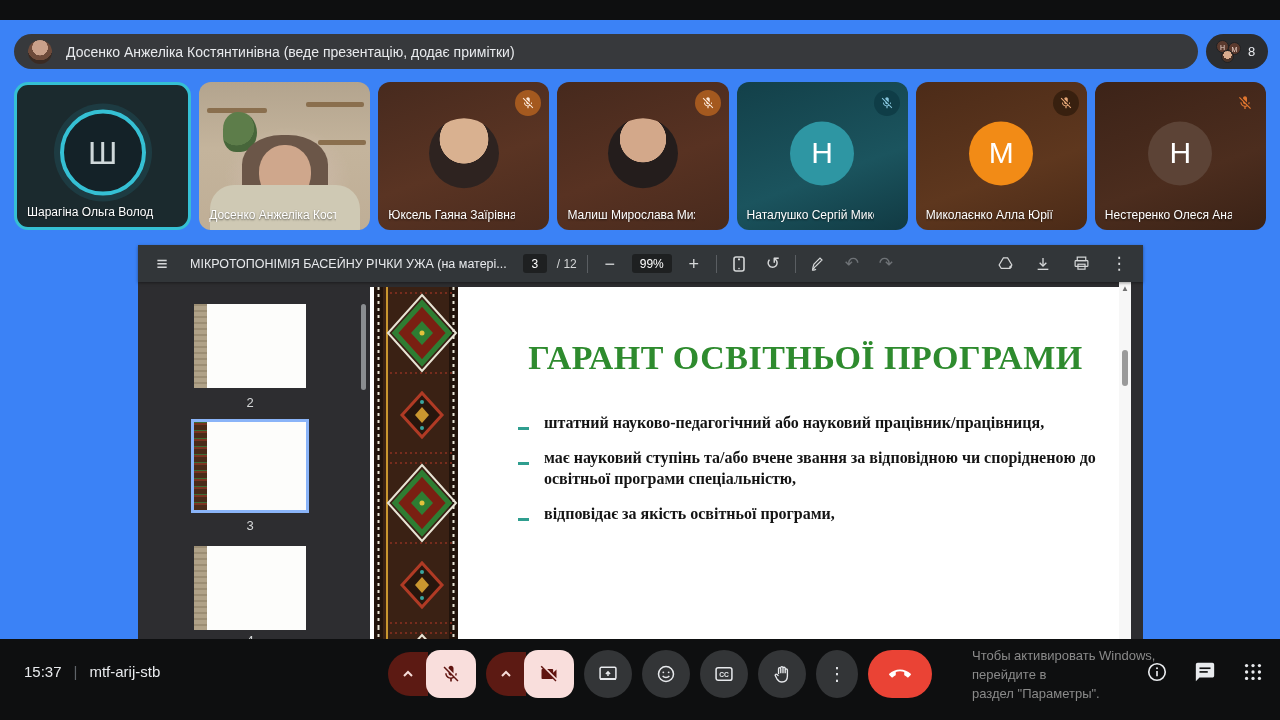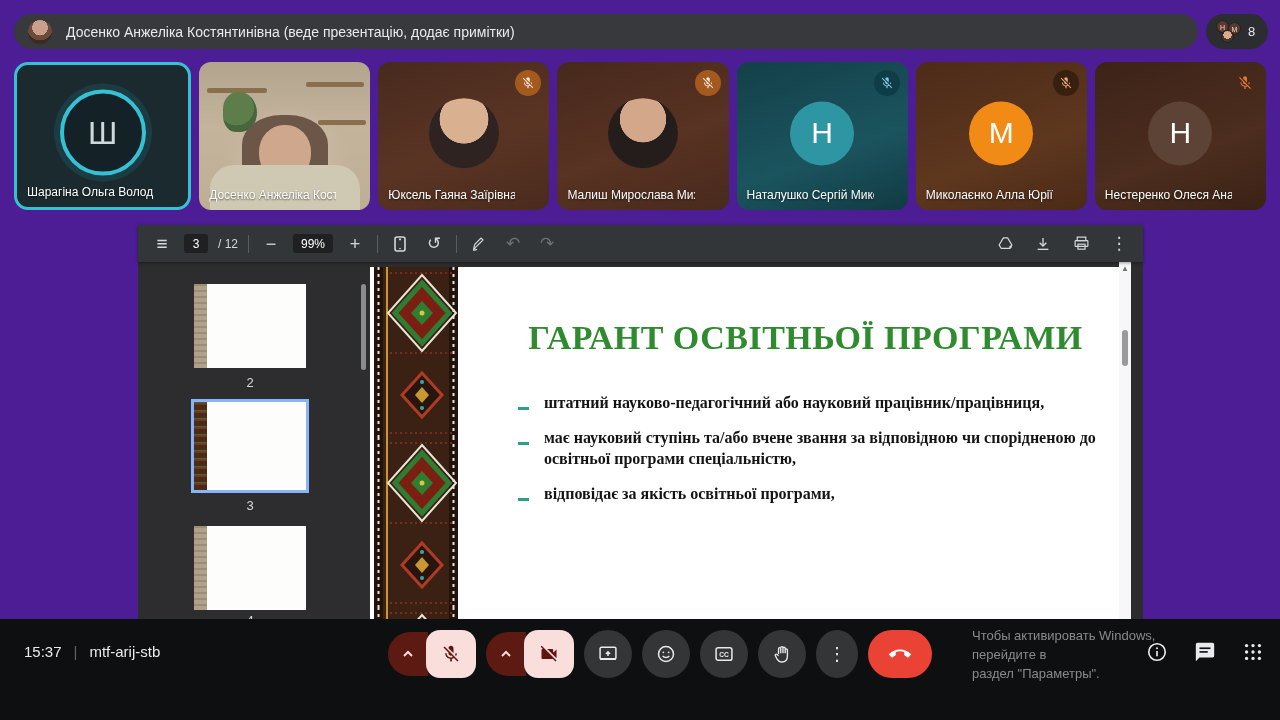--- a/index.html
+++ b/index.html
@@ -1,17 +1,17 @@
 <!DOCTYPE html>
 <html><head>
 <meta charset="utf-8">
 <style>
   html,body{margin:0;padding:0;background:#0e0f10;}
-  #stage{position:relative;width:1280px;height:689px;background:#4c1d95;overflow:hidden;
-         font-family:"Liberation Sans","DejaVu Sans",sans-serif;color:#e8eaed;}
+  #stage{position:relative;width:1280px;height:689px;background:#3b82f6;overflow:hidden;
+         font-family:"Liberation Sans","DejaVu Sans",sans-serif;color:#e8eaed;margin-top:20px;}
 
   
   .banner{position:absolute;left:14px;top:14px;width:1184px;height:35px;background:#37393c;
           border-radius:18px;display:flex;align-items:center;padding:0 14px;box-sizing:border-box;}
   .banner .avatar{width:24px;height:24px;border-radius:50%;margin-right:14px;flex:none;
           background:radial-gradient(circle at 50% 32%,#caa08a 0 38%,#6e4a3a 39% 62%,#3a2a22 63% 100%);}
   .banner-text{font-size:14px;color:#e8eaed;white-space:nowrap;overflow:hidden;}
   .pcluster{position:absolute;right:12px;top:14px;height:35px;min-width:62px;background:#2b2d30;
             border-radius:18px;display:flex;align-items:center;padding:0 10px;box-sizing:border-box;gap:6px;}
   .mini-avs{position:relative;width:26px;height:24px;}
@@ -214,20 +214,21 @@
           </svg>
       </span>
       <span class="tile-name">Нестеренко Олеся Анат...</span>
     </div>
   </div>
 
   <div class="pdf">
 
     <div class="pdf-toolbar">
       <span class="tb-icon" style="font-size:19px;">≡</span>
+      <span class="pdf-title">МІКРОТОПОНІМІЯ БАСЕЙНУ РІЧКИ УЖА (на матері...</span>
       <span class="page-box">3</span>
       <span class="page-total">/ 12</span>
       <span class="tb-sep"></span>
       <span class="tb-icon" style="font-size:18px;">−</span>
       <span class="zoom-box">99%</span>
       <span class="tb-icon" style="font-size:18px;">+</span>
       <span class="tb-sep"></span>
       <span class="tb-icon">
         <svg width="14" height="16" viewBox="0 0 14 16" fill="none" stroke="currentColor" stroke-width="1.6">
             <rect x="2" y="1" width="10" height="14" rx="2"></rect>

